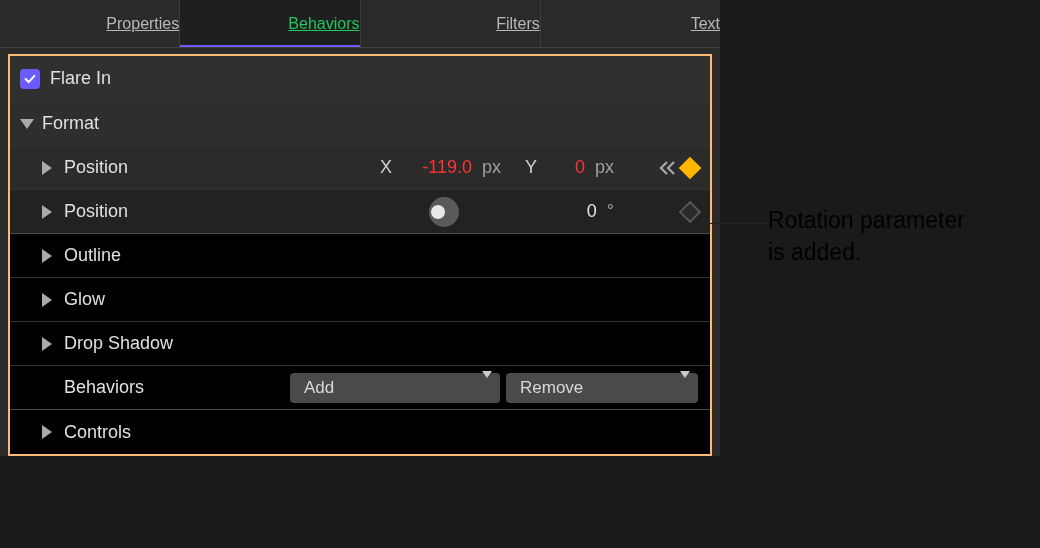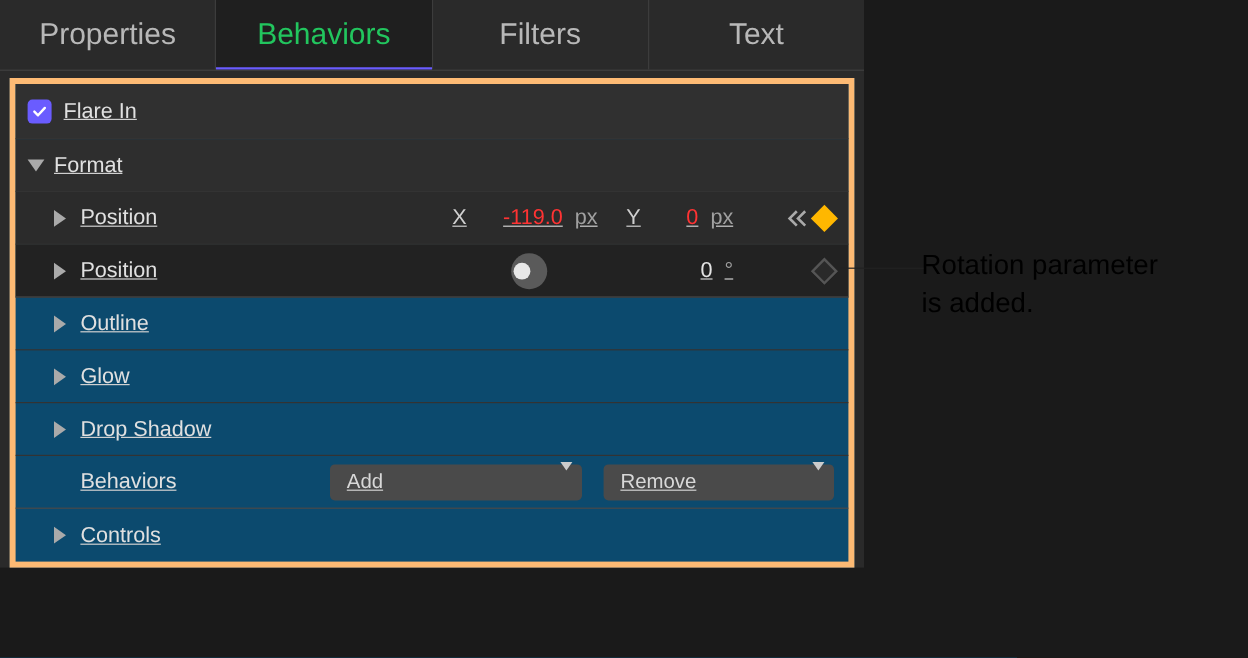--- a/index.html
+++ b/index.html
@@ -16,39 +16,39 @@
       width: 720px;
       background: #2a2a2a;
     }
     .tabs {
       display: flex;
       background: #2a2a2a;
       border-bottom: 1px solid #404040;
     }
     .tab {
       flex: 1;
-      text-align: center;
+      text-align: right;
       padding: 15px 0 14px;
       color: #b8b8b8;
       cursor: pointer;
-      font-size: 25px;
+      font-size: 16px;
       border-right: 1px solid #3c3c3c;
       position: relative;
+      text-decoration: underline;
     }
     .tab:last-child { border-right: none; }
     .tab.active {
       color: #22c55e;
       background: #1f1f1f;
       box-shadow: inset 0 -2px 0 #6a5cff;
     }
     .content {
-      border: 5px solid #fdba74;
+      border: 2px solid #fdba74;
       margin: 6px 8px;
-      background: #0c4a6e;
-      text-decoration: underline;
+      background: #000000;
     }
     .row {
       display: flex;
       align-items: center;
       height: 44px;
       padding: 0 12px 0 10px;
       border-bottom: 1px solid #333;
     }
     .row.header {
       background: #303030;
@@ -122,21 +122,21 @@
       font-size: 17px;
       gap: 8px;
     }
     .select .chev { margin-left: auto; }
     .chev-down {
       width: 0; height: 0;
       border-left: 5px solid transparent;
       border-right: 5px solid transparent;
       border-top: 7px solid #ccc;
     }
-    .selects { display: flex; gap: 18px; margin-left: auto; }
+    .selects { display: flex; gap: 6px; margin-left: auto; }
     .sel-add { width: 210px; }
     .sel-remove { width: 192px; }
     .diamond {
       width: 16px; height: 16px; transform: rotate(45deg);
     }
     .diamond.filled { background: #ffb700; }
     .diamond.outline { background: #2a2a2a; border: 2px solid #555; }
     .annotation {
       position: absolute;
       left: 768px;

